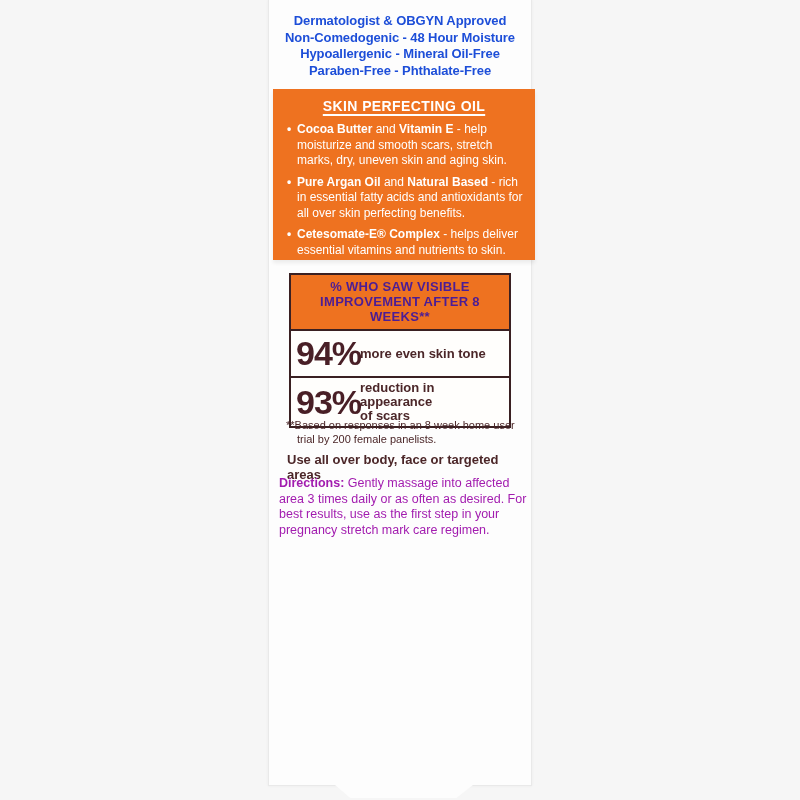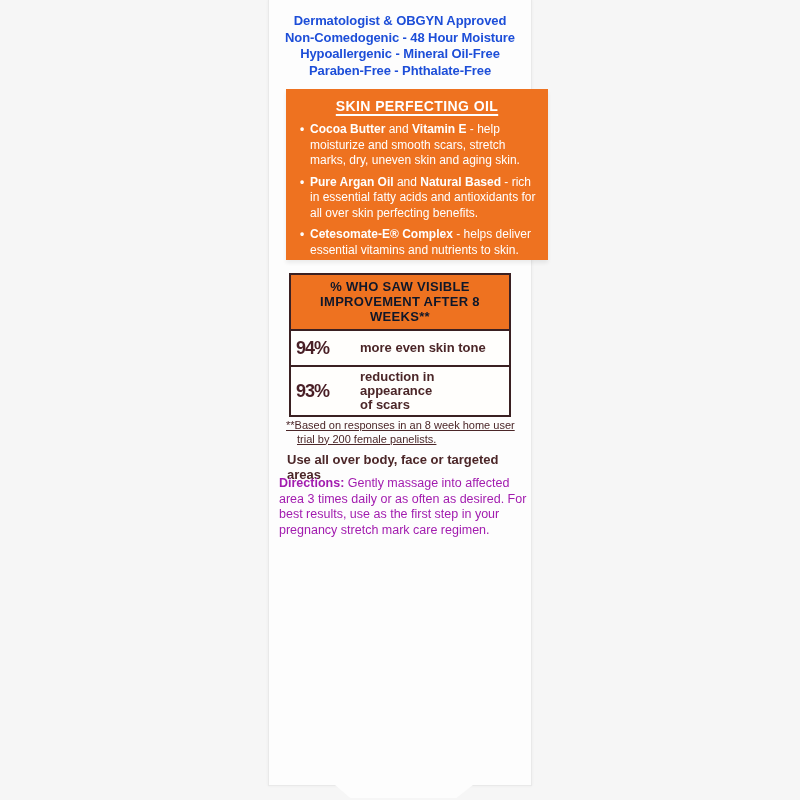--- a/index.html
+++ b/index.html
@@ -34,21 +34,21 @@
     top:13px;left:0;right:0;
     text-align:center;
     color:#1d4ed8;
     font-weight:700;
     font-size:13px;
     line-height:16.5px;
     letter-spacing:-0.1px;
   }
   .orange-box{
     position:absolute;
-    top:89px;left:17px;
+    top:89px;left:4px;
     width:100%;height:171px;
     background:#ee7220;
     box-sizing:border-box;
     box-shadow:0 3px 4px rgba(0,0,0,0.07);
     color:#ffffff;
   }
   .oil-title{
     text-align:center;
     padding-top:9px;
     font-weight:700;
@@ -73,61 +73,60 @@
   .results-table{
     position:absolute;
     top:273px;left:20px;
     width:222px;
     background:#fffefc;
     border:2px solid #3a2022;
     box-sizing:border-box;
   }
   .t-header{
     background:#ee7220;
-    color:#0f172a;
+    color:#4c1d95;
     font-weight:700;
     font-size:13px;
     line-height:15px;
     text-align:center;
     padding:4px 2px 5px 2px;
     border-bottom:2px solid #3a2022;
     letter-spacing:0.3px;
   }
   .t-row{
     display:flex;
     align-items:center;
     padding:3px 4px 3px 5px;
     min-height:28px;
     border-bottom:2px solid #3a2022;
     color:#491f26;
   }
   .t-row:last-child{border-bottom:none;}
   .t-pct{
     flex:none;width:60px;
     font-weight:700;
-    font-size:18px;
+    font-size:34px;
     letter-spacing:-1px;
   }
   .t-label{
     font-weight:700;
     font-size:13px;
     line-height:14px;
     padding-left:4px;
     color:#4b2628;
   }
   .footnote{
     position:absolute;
     top:419px;left:20px;
     width:238px;
     color:#4b2628;
     font-size:11px;
     line-height:13.5px;
     padding-left:8px;
     text-indent:-11px;
-    text-decoration:underline;
   }
   .usage{
     position:absolute;
     top:452px;left:10px;
     width:248px;
     color:#4b2628;
     font-weight:700;
     font-size:13px;
     margin-left:8px;
   }

